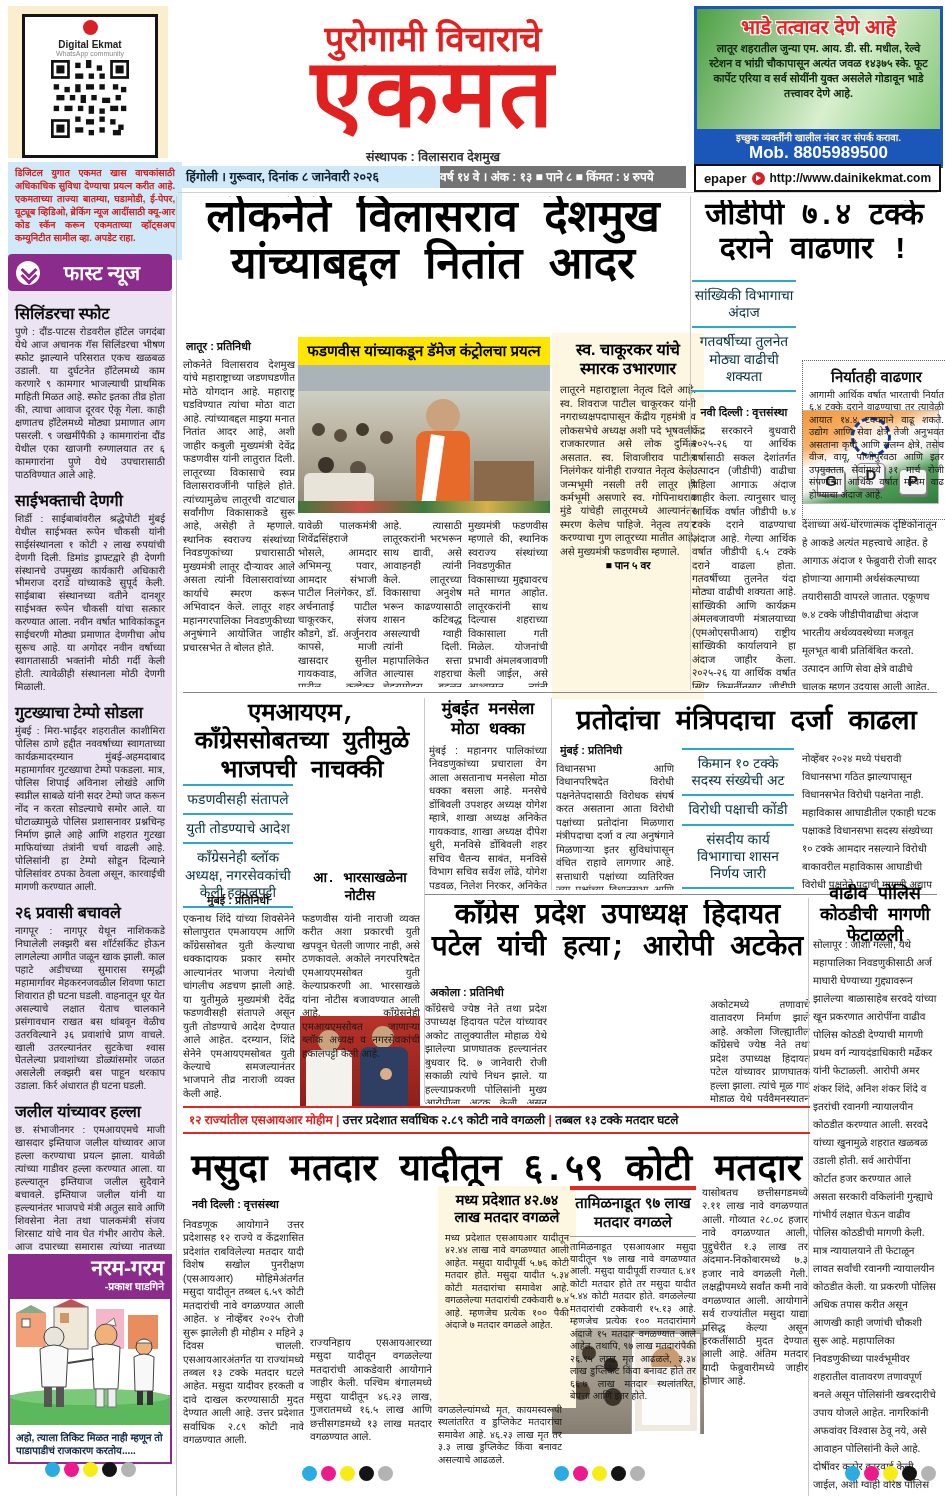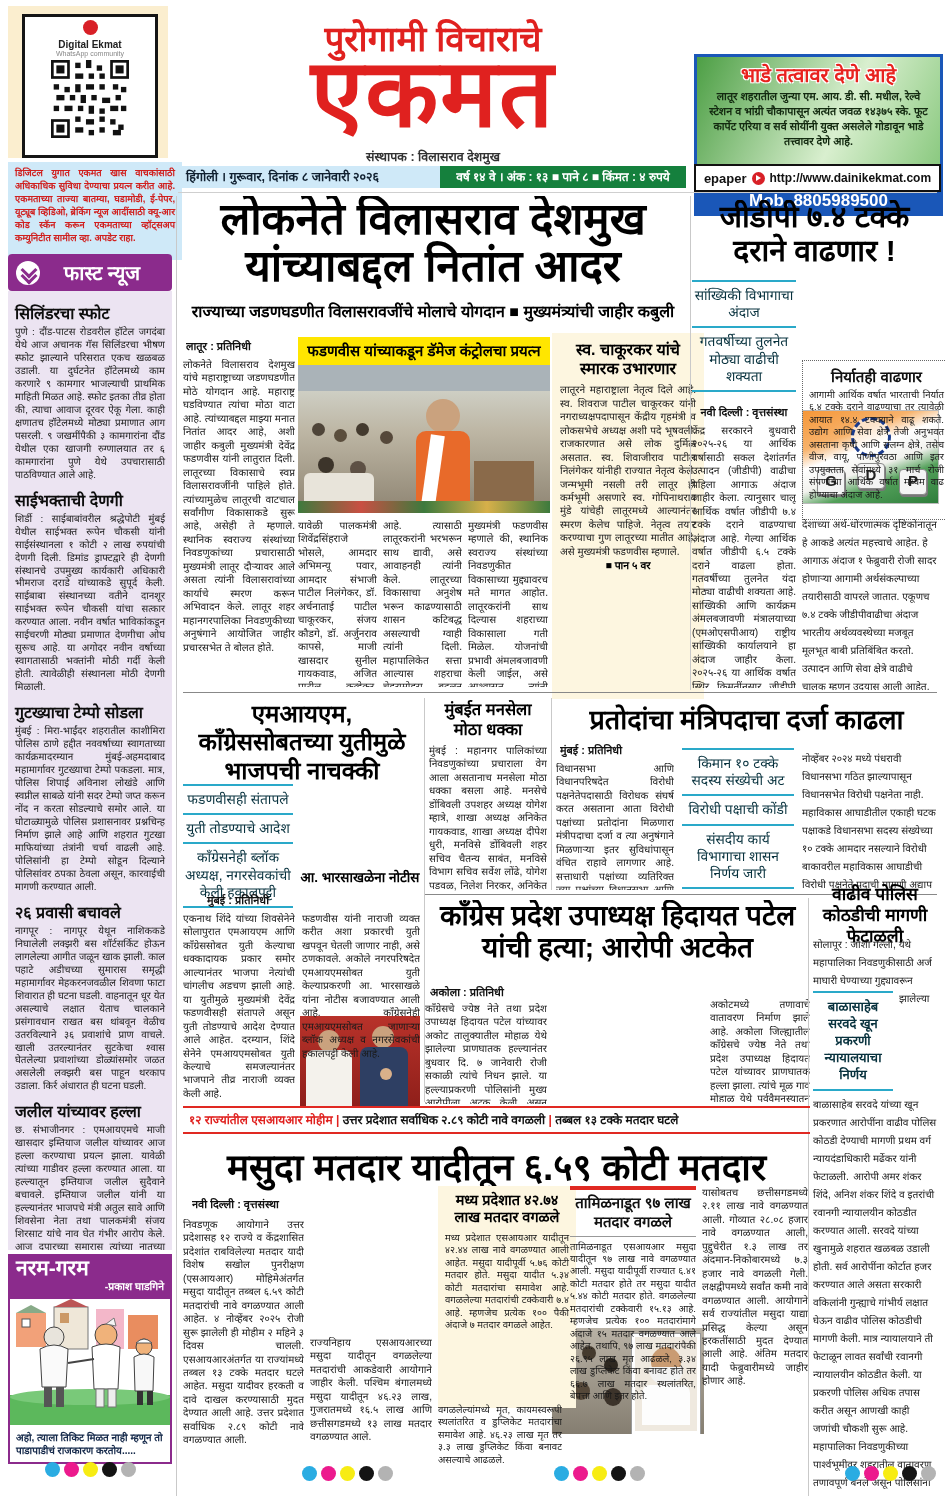--- a/index.html
+++ b/index.html
@@ -2,21 +2,21 @@
 <html><head>
 <meta charset="utf-8">
 <style>
   html,body{margin:0;padding:0;background:#e9e9e9;}
   .page{position:relative;width:945px;height:1501px;background:#ffffff;margin:0 auto;overflow:hidden;
         font-family:"Liberation Sans","DejaVu Sans",sans-serif;color:#111;}
   .abs{position:absolute;overflow:hidden;}
   .body-sm{font-size:10.2px;line-height:1.32;color:#1a1a1a;text-align:justify;}
   .body-xs{font-size:9.6px;line-height:1.3;color:#1a1a1a;text-align:justify;}
   .byline{font-weight:bold;font-size:11px;color:#111;}
-  .hl{font-weight:bold;color:#000;text-align:center;}
+  .hl{font-weight:bold;color:#000;text-align:center;font-family:Liberation Mono, monospace;}
   .red{color:#e0211f;}
   .rule-v{position:absolute;width:1px;background:#c9c9c9;}
   .rule-h{position:absolute;height:1px;background:#b5b5b5;}
   
   .digital-card{background:#fbeecf;}
   .qr-card{position:absolute;left:14px;top:8px;width:130px;height:138px;background:#fff;border:3px solid #151515;text-align:center;}
   .ekmat-dot{display:inline-block;width:15px;height:15px;border-radius:50%;background:#d82027;margin-top:3px;}
   .qr-title{font-size:10px;font-weight:bold;color:#222;line-height:1.1;}
   .qr-sub{font-size:7px;color:#888;}
   .digital-note{background:#cfe9f8;color:#d0201f;font-weight:bold;font-size:9.4px;line-height:1.38;padding:5px 7px;text-align:justify;}
@@ -24,35 +24,35 @@
   .mast-title{color:#e0211f;font-weight:bold;font-size:95px;line-height:.95;text-align:center;letter-spacing:2px;}
   .founder{font-size:12.5px;font-weight:bold;color:#333;text-align:center;}
   .ad-box{border:3px solid #1a57b8;background:linear-gradient(115deg,#4d9f45 0%,#d9efcf 55%,#7cc271 100%);display:flex;flex-direction:column;}
   .ad-title{color:#e8231f;font-weight:bold;font-size:20px;text-align:center;padding:4px 0 1px;
             text-shadow:-1px -1px 0 #fff,1px -1px 0 #fff,-1px 1px 0 #fff,1px 1px 0 #fff;}
   .ad-body{font-size:10.8px;font-weight:bold;color:#132a10;text-align:center;line-height:1.4;padding:0 8px;flex:1;}
   .ad-strip{background:#1a57b8;text-align:center;padding:2px 0 3px;}
   .ad-contact{color:#fff3c4;font-size:9.8px;font-weight:bold;}
   .ad-phone{color:#ffffff;font-size:17px;font-weight:bold;line-height:1.05;}
   .datebar{background:#cfe9f8;font-weight:bold;font-size:12.5px;color:#102030;line-height:22px;padding-left:8px;}
-  .issuebar{background:#15803d;color:#fff;font-weight:bold;font-size:12px;text-align:center;line-height:22px;}
+  .issuebar{background:#737373;color:#fff;font-weight:bold;font-size:12px;text-align:left;line-height:22px;}
   .epaperbar{background:#fff;border:2px solid #111;display:flex;align-items:center;justify-content:center;gap:5px;font-weight:bold;}
   .ep-icon{display:inline-block;width:13px;height:13px;border-radius:50%;background:#d82027;position:relative;}
   .ep-icon::after{content:"";position:absolute;left:4px;top:3px;width:0;height:0;border-left:5px solid #fff;border-top:3.5px solid transparent;border-bottom:3.5px solid transparent;}
   
   .fast-head{background:#8b2b8c;border-radius:4px;display:flex;align-items:center;gap:0;padding:5px 8px;}
   .fast-head .lbl{color:#fff;font-weight:bold;font-size:20px;flex:1;text-align:center;}
   .chev-circle{width:24px;height:24px;border-radius:50%;background:#fff;position:relative;flex:none;}
   .chev-circle i{position:absolute;left:7px;width:9px;height:9px;border-left:3px solid #8b2b8c;border-bottom:3px solid #8b2b8c;transform:rotate(-45deg);}
   .chev-circle i.c1{top:3px;} .chev-circle i.c2{top:9px;}
   .fast-panel{background:#ece4f2;padding:4px 7px 6px;}
   .fn-title{font-size:16px;font-weight:bold;color:#0d0d0d;margin:7px 0 2px;}
   .fn-body{font-size:9.9px;line-height:1.31;color:#1c1c1c;text-align:justify;}
   .cartoon-head{background:#8b2b8c;padding:3px 8px 4px;}
-  .cartoon-head .t{color:#fff;font-weight:bold;font-size:21px;text-align:left;line-height:1.05;}
+  .cartoon-head .t{color:#fff;font-weight:bold;font-size:21px;text-align:right;line-height:1.05;}
   .cartoon-head .b{color:#fff;font-size:10.5px;text-align:right;font-weight:bold;}
   .cartoon-box{border:2px solid #8b2b8c;background:#fff;}
   .cartoon-cap{font-size:10px;font-weight:bold;color:#15294a;padding:2px 6px 5px;line-height:1.3;}
   .regdots{display:flex;gap:4px;justify-content:center;align-items:center;}
   .regdots span{width:15px;height:15px;border-radius:50%;display:inline-block;}
   .d-c{background:#2aace2;} .d-m{background:#ec1a8d;} .d-y{background:#f7ec13;} .d-k{background:#141414;} .d-g{background:#b3b3b3;}
   
   .subhead{font-weight:bold;font-size:16px;text-align:center;color:#000;}
   .photo-capbar{background:#ffe600;font-weight:bold;font-size:15px;text-align:center;color:#000;line-height:28px;}
   .cream-box{background:#fdf6e0;padding:7px 8px;}
@@ -135,21 +135,21 @@
         </g>
       </svg>
     </div>
   </div>
   <div class="abs digital-note" style="left:8px;top:162px;width:160px;height:88px;">डिजिटल युगात एकमत खास वाचकांसाठी अधिकाधिक सुविधा देण्याचा प्रयत्न करीत आहे. एकमताच्या ताज्या बातम्या, घडामोडी, ई-पेपर, यूट्यूब व्हिडिओ, ब्रेकिंग न्यूज आदींसाठी क्यू-आर कोड स्कॅन करून एकमताच्या व्हॉट्सअप कम्युनिटीत सामील व्हा. अपडेट राहा.</div>
 
   <div class="abs tagline" style="left:180px;top:14px;width:506px;">पुरोगामी विचाराचे</div>
   <div class="abs mast-title" style="left:180px;top:48px;width:506px;height:100px;">एकमत</div>
   <div class="abs founder" style="left:180px;top:148px;width:506px;">संस्थापक : विलासराव देशमुख</div>
 
-  <div class="abs ad-box" style="left:694px;top:6px;width:243px;height:156px;margin-top:48px;">
+  <div class="abs ad-box" style="left:694px;top:6px;width:243px;height:156px;">
     <div class="ad-title">भाडे तत्वावर देणे आहे</div>
     <div class="ad-body">लातूर शहरातील जुन्या एम. आय. डी. सी. मधील, रेल्वे स्टेशन व भांग्री चौकापासून अत्यंत जवळ १४३७५ स्के. फूट कार्पेट एरिया व सर्व सोयींनी युक्त असलेले गोडावून भाडे तत्त्वावर देणे आहे.</div>
     <div class="ad-strip">
       <div class="ad-contact">इच्छुक व्यक्तींनी खालील नंबर वर संपर्क करावा.</div>
       <div class="ad-phone">Mob. 8805989500</div>
     </div>
   </div>
 
   <div class="abs datebar" style="left:178px;top:166px;width:260px;height:22px;">हिंगोली । गुरूवार, दिनांक ८ जानेवारी २०२६</div>
   <div class="abs issuebar" style="left:440px;top:166px;width:246px;height:22px;">वर्ष १४ वे । अंक : १३ ■ पाने ८ ■ किंमत : ४ रुपये</div>
@@ -236,21 +236,20 @@
   </div>
   <div class="abs regdots" style="left:8px;top:1462px;width:164px;">
     <span class="d-c"></span>
       <span class="d-m"></span>
       <span class="d-y"></span>
       <span class="d-k"></span>
       <span class="d-g"></span>
   </div>
 
   <div class="abs hl" style="left:180px;top:196px;width:506px;font-size:44px;line-height:1.06;">लोकनेते विलासराव देशमुख यांच्याबद्दल नितांत आदर</div>
-  <div class="abs subhead" style="left:180px;top:300px;width:506px;">राज्याच्या जडणघडणीत विलासरावजींचे मोलाचे योगदान ■ मुख्यमंत्र्यांची जाहीर कबुली</div>
   <div class="abs byline" style="left:186px;top:338px;width:110px;">लातूर : प्रतिनिधी</div>
   <div class="abs body-sm" style="left:183px;top:358px;width:112px;height:330px;">लोकनेते विलासराव देशमुख यांचे महाराष्ट्राच्या जडणघडणीत मोठे योगदान आहे. महाराष्ट्र घडविण्यात त्यांचा मोठा वाटा आहे. त्यांच्याबद्दल माझ्या मनात नितांत आदर आहे, अशी जाहीर कबुली मुख्यमंत्री देवेंद्र फडणवीस यांनी लातुरात दिली. लातूरच्या विकासाचे स्वप्न विलासरावजींनी पाहिले होते. त्यांच्यामुळेच लातूरची वाटचाल सर्वांगीण विकासाकडे सुरू आहे, असेही ते म्हणाले. स्थानिक स्वराज्य संस्थांच्या निवडणुकांच्या प्रचारासाठी मुख्यमंत्री लातूर दौऱ्यावर आले असता त्यांनी विलासरावांच्या कार्याचे स्मरण करून अभिवादन केले. लातूर शहर महानगरपालिका निवडणुकीच्या अनुषंगाने आयोजित जाहीर प्रचारसभेत ते बोलत होते.</div>
 
   <div class="abs photo-capbar" style="left:298px;top:337px;width:252px;height:28px;">फडणवीस यांच्याकडून डॅमेज कंट्रोलचा प्रयत्न</div>
   <div class="abs ph lead-photo" style="left:298px;top:365px;width:252px;height:148px;">
     <div style="position:absolute;left:0;top:0;width:100%;height:26px;background:#aab3b8;"></div>
     <div class="head" style="left:14px;top:58px;width:13px;height:13px;background:#4e4438;"></div>
     <div class="head" style="left:36px;top:64px;width:13px;height:13px;background:#5a4d3c;"></div>
     <div class="head" style="left:58px;top:58px;width:13px;height:13px;background:#433a2e;"></div>
     <div class="head" style="left:82px;top:66px;width:13px;height:13px;background:#55483a;"></div>
@@ -353,21 +352,20 @@
       <div style="position:absolute;left:50%;top:30px;transform:translateX(-50%);width:34px;height:18px;border-radius:0 0 16px 16px;background:#f3f3f3;"></div>
       <div style="position:absolute;left:50%;top:48px;transform:translateX(-50%);width:48px;height:40px;border-radius:8px 8px 0 0;background:#fdfdfd;"></div>
     </div>
   </div>
   <div class="abs body-sm" style="left:710px;top:998px;width:100px;height:104px;">अकोटमध्ये तणावाचे वातावरण निर्माण झाले आहे. अकोला जिल्ह्यातील काँग्रेसचे ज्येष्ठ नेते तथा प्रदेश उपाध्यक्ष हिदायत पटेल यांच्यावर प्राणघातक हल्ला झाला. त्यांचे मूळ गाव मोहाळ येथे पूर्ववैमनस्यातून हा हल्ला झाला, या प्रकरणाचा तपास पोलिस करीत आहेत.</div>
 
   <div class="rule-v" style="left:808px;top:898px;height:598px;"></div>
   <div class="abs hl" style="left:813px;top:884px;width:124px;font-size:17.5px;line-height:1.2;">वाढीव पोलिस कोठडीची मागणी फेटाळली</div>
   <div class="abs" style="left:813px;top:934px;width:124px;height:560px;">
     <span class="body-sm">सोलापूर : जोशी गल्ली, येथे महापालिका निवडणुकीसाठी अर्ज माघारी घेण्याच्या गुद्द्यावरून झालेल्या</span>
-    <div class="inset-note">बाळासाहेब सरवदे खून प्रकरणी न्यायालयाचा निर्णय</div>
     <span class="body-sm">बाळासाहेब सरवदे यांच्या खून प्रकरणात आरोपींना वाढीव पोलिस कोठडी देण्याची मागणी प्रथम वर्ग न्यायदंडाधिकारी मर्ढेकर यांनी फेटाळली.</span>
     <span class="body-sm">आरोपी अमर शंकर शिंदे, अनिश शंकर शिंदे व इतरांची रवानगी न्यायालयीन कोठडीत करण्यात आली. सरवदे यांच्या खुनामुळे शहरात खळबळ उडाली होती. सर्व आरोपींना कोर्टात हजर करण्यात आले असता सरकारी वकिलांनी गुन्ह्याचे गांभीर्य लक्षात घेऊन वाढीव पोलिस कोठडीची मागणी केली. मात्र न्यायालयाने ती फेटाळून लावत सर्वांची रवानगी न्यायालयीन कोठडीत केली. या प्रकरणी पोलिस अधिक तपास करीत असून आणखी काही जणांची चौकशी सुरू आहे. महापालिका निवडणुकीच्या पार्श्वभूमीवर शहरातील वातावरण तणावपूर्ण बनले असून पोलिसांनी खबरदारीचे उपाय योजले आहेत. नागरिकांनी अफवांवर विश्वास ठेवू नये, असे आवाहन पोलिसांनी केले आहे. दोषींवर कठोर कारवाई केली जाईल, अशी ग्वाही वरिष्ठ पोलिस अधिकाऱ्यांनी दिली. घटनास्थळी पोलिस बंदोबस्त तैनात आहे.</span>
   </div>
 
   <div class="abs band" style="left:183px;top:1106px;width:615px;">
     <span class="red">१२ राज्यांतील एसआयआर मोहीम</span>
     <span class="red">|</span>
     <span>उत्तर प्रदेशात सर्वाधिक २.८९ कोटी नावे वगळली</span>
     <span class="red">|</span>
     <span>तब्बल १३ टक्के मतदार घटले</span>

